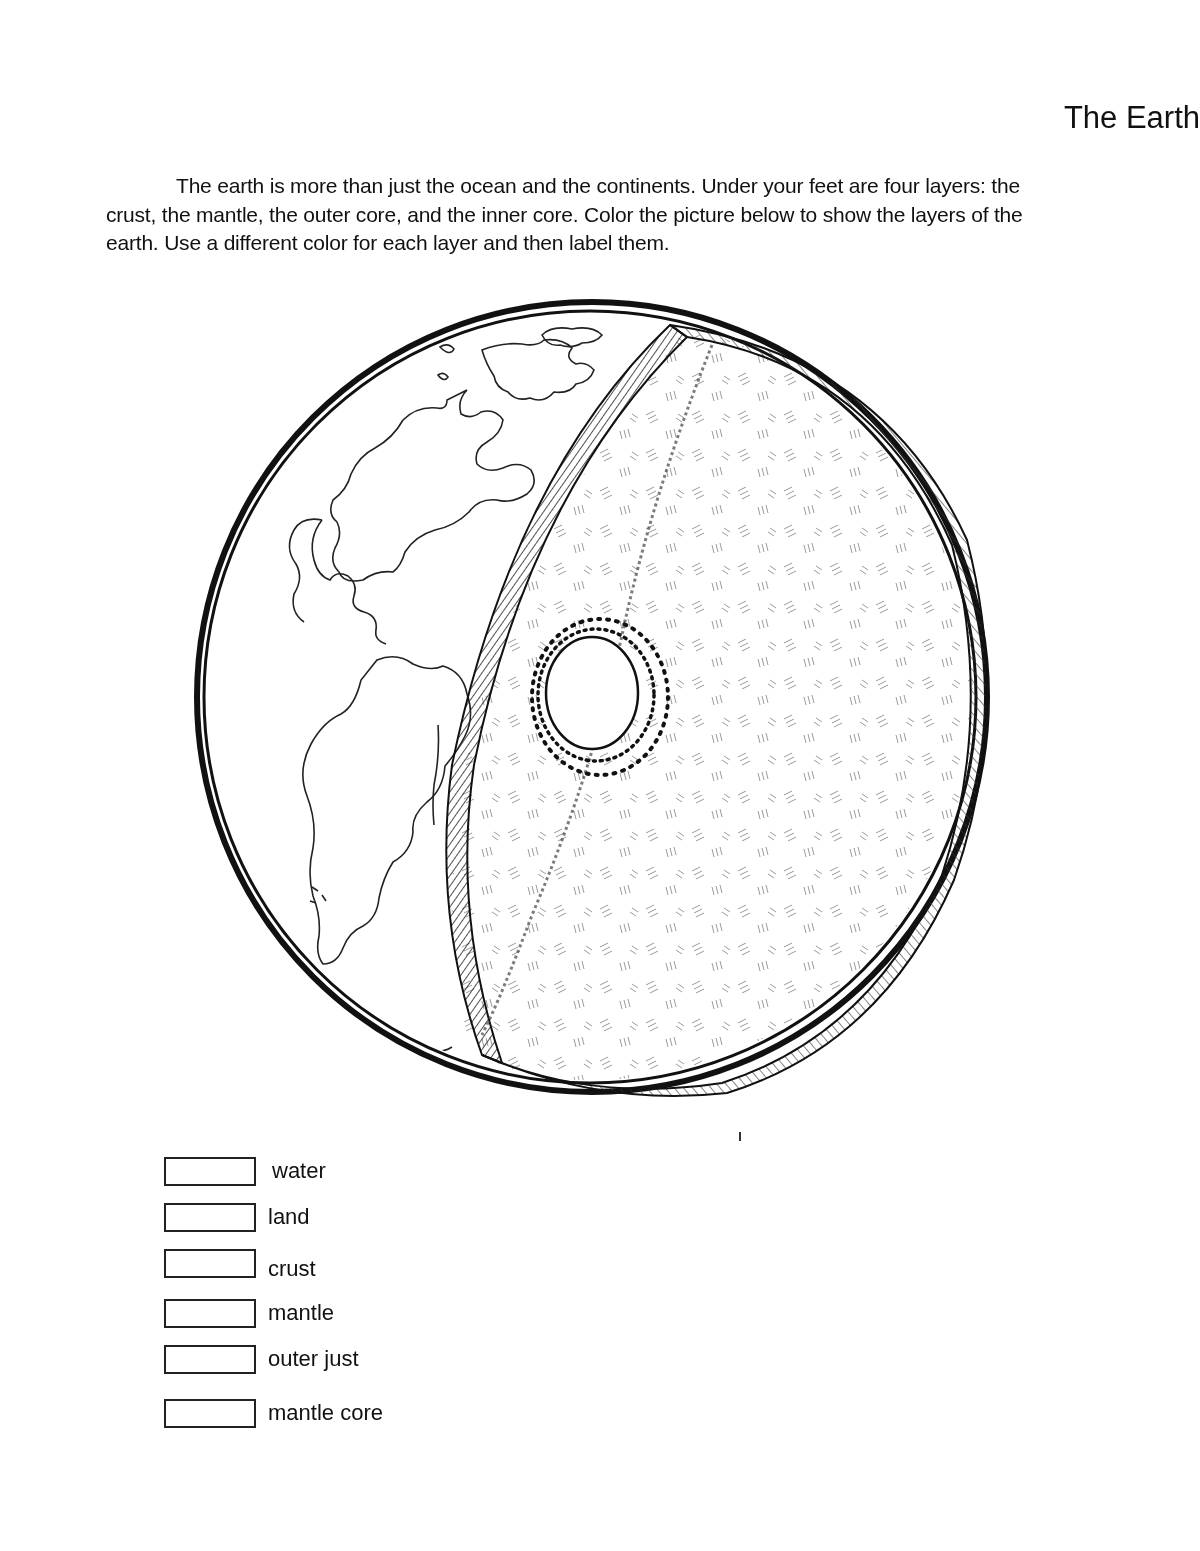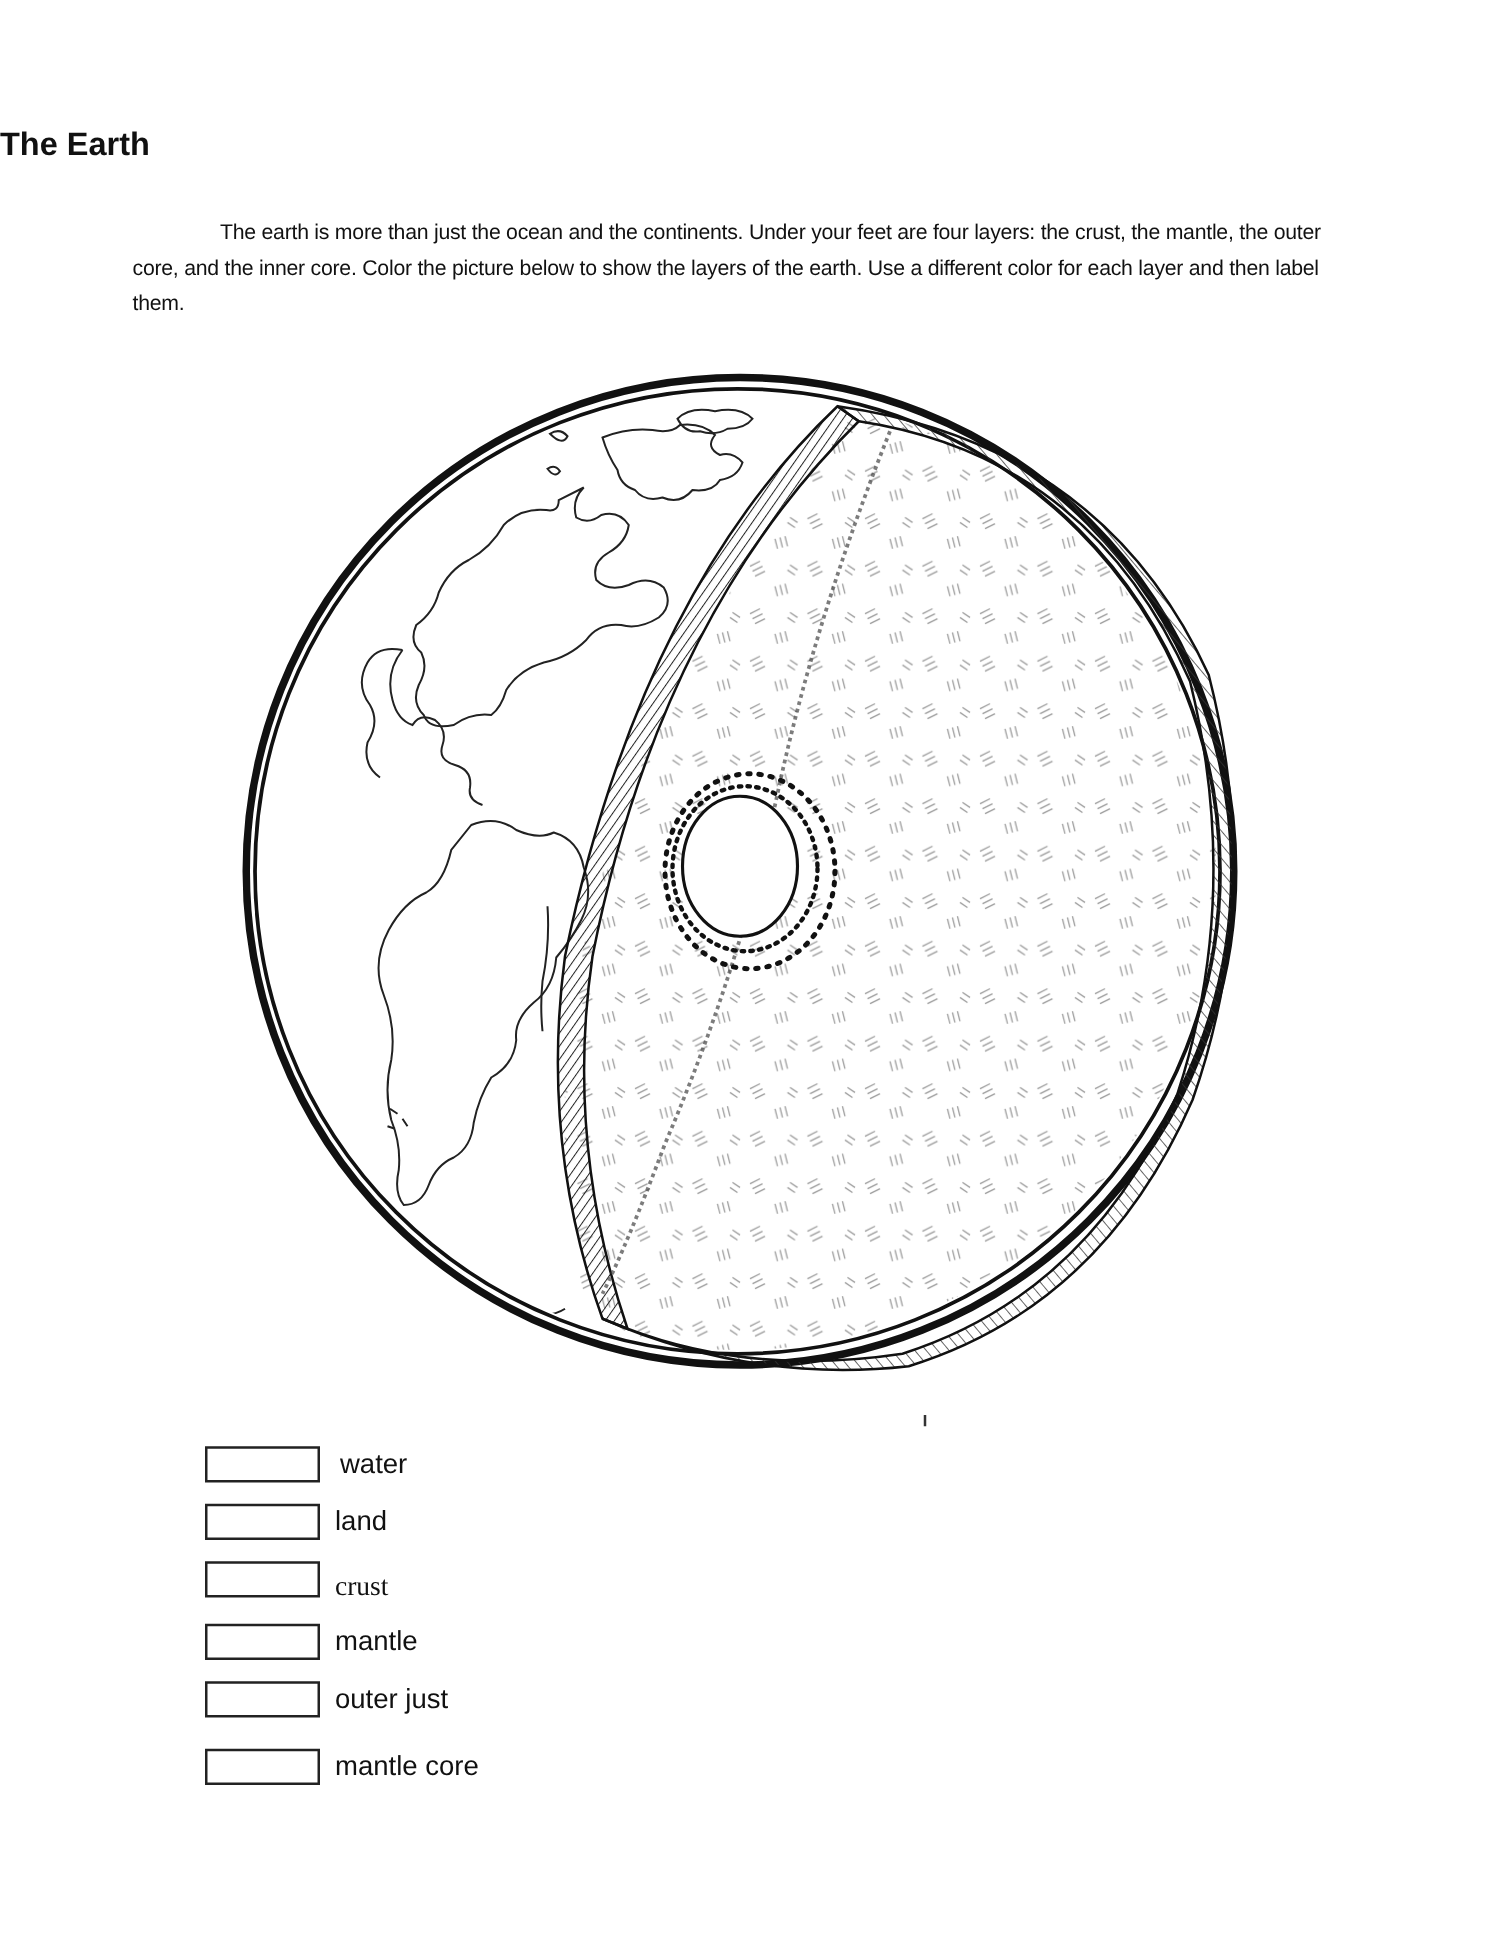--- a/index.html
+++ b/index.html
@@ -13,32 +13,32 @@
       position: relative;
       overflow: hidden;
       font-family: "Liberation Sans", "DejaVu Sans", sans-serif;
       color: #111111;
     }
     .page-title {
       position: absolute;
       top: 100px;
       left: 0;
       width: 1200px;
-      text-align: left;
-      font-size: 26px;
-      font-weight: bold;
+      text-align: right;
+      font-size: 31px;
+      font-weight: normal;
       letter-spacing: 0px;
       margin: 0;
     }
     .intro {
       position: absolute;
       top: 172px;
       left: 106px;
       width: 960px;
-      font-size: 17px;
+      font-size: 21px;
       line-height: 28.5px;
       margin: 0;
       text-indent: 70px;
       letter-spacing: -0.2px;
     }
     .earth-figure {
       position: absolute;
       left: 182px;
       top: 295px;
       width: 820px;
@@ -156,21 +156,21 @@
 
 <div class="legend">
   <div class="legend-row" style="top:0px;">
     <div class="swatch-box"></div>
     <span class="legend-label" style="margin-left:16px;">water</span>
   </div>
   <div class="legend-row" style="top:46px;">
     <div class="swatch-box"></div>
     <span class="legend-label">land</span>
   </div>
-  <div class="legend-row" style="top:92px;font-family:Liberation Serif, serif;">
+  <div class="legend-row" style="top:92px;">
     <div class="swatch-box"></div>
     <span class="legend-label" style="margin-top:12px;">crust</span>
   </div>
   <div class="legend-row" style="top:142px;text-align:center;">
     <div class="swatch-box"></div>
     <span class="legend-label">mantle</span>
   </div>
   <div class="legend-row" style="top:188px;">
     <div class="swatch-box"></div>
     <span class="legend-label">outer just</span>

